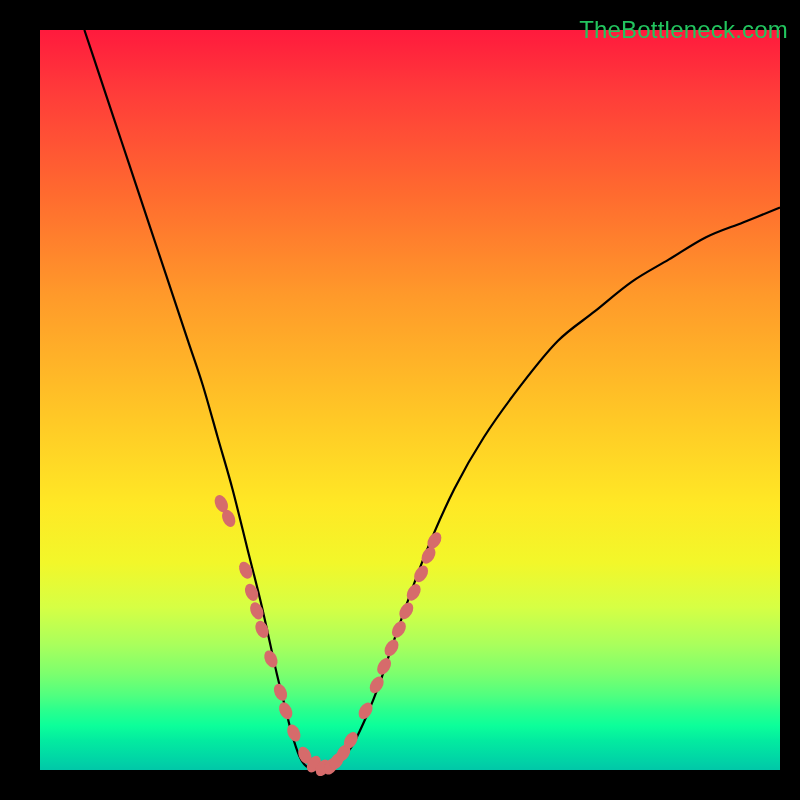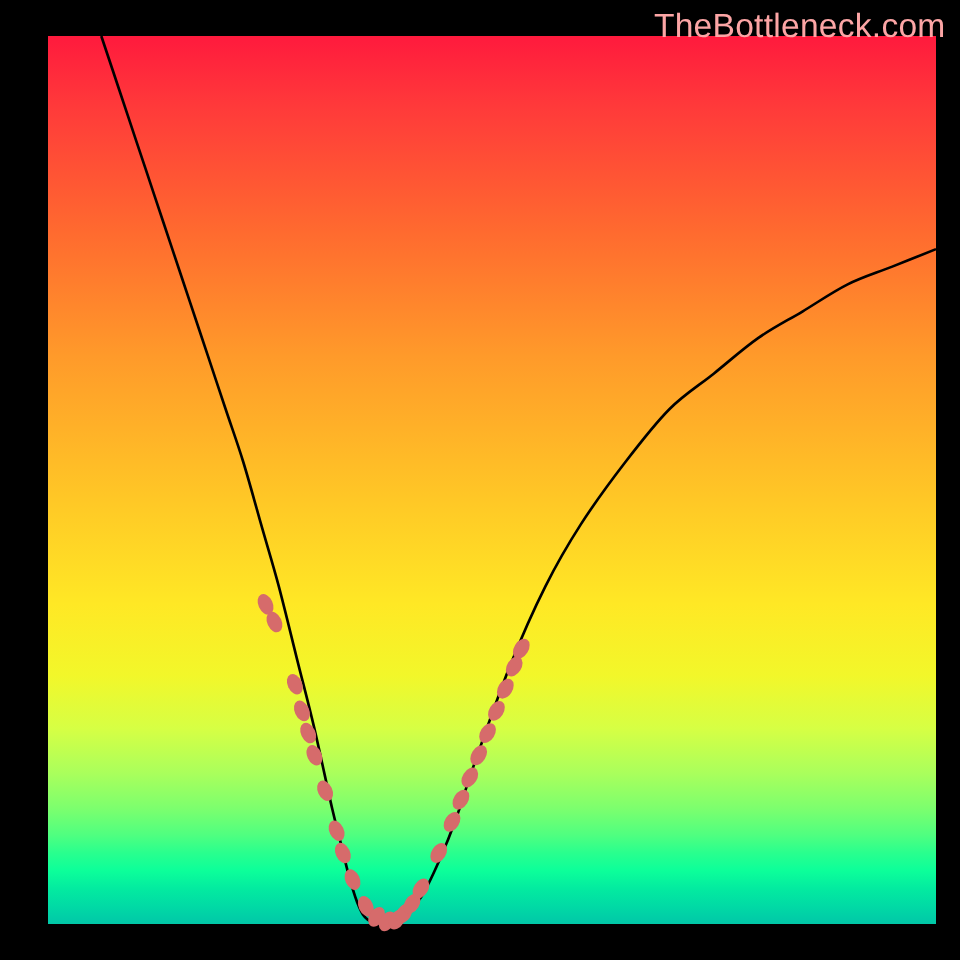--- a/index.html
+++ b/index.html
@@ -40,24 +40,24 @@
       #4fff80 90%,
       #29ff8e 92%,
       #0cff9a 94%,
       #03eba0 96%,
       #01daa5 98%,
       #01c7a8 100%
     );
   }
   .watermark {
     position: absolute;
-    top: 6px;
+    top: 16px;
     right: 12px;
-    color: #fca5a5;
-    font-size: 28px;
+    color: #22c55e;
+    font-size: 24px;
     letter-spacing: 0.2px;
     user-select: none;
   }
   svg.curve {
     position: absolute;
     left: 0;
     top: 0;
     width: 740px;
     height: 740px;
     overflow: visible;

